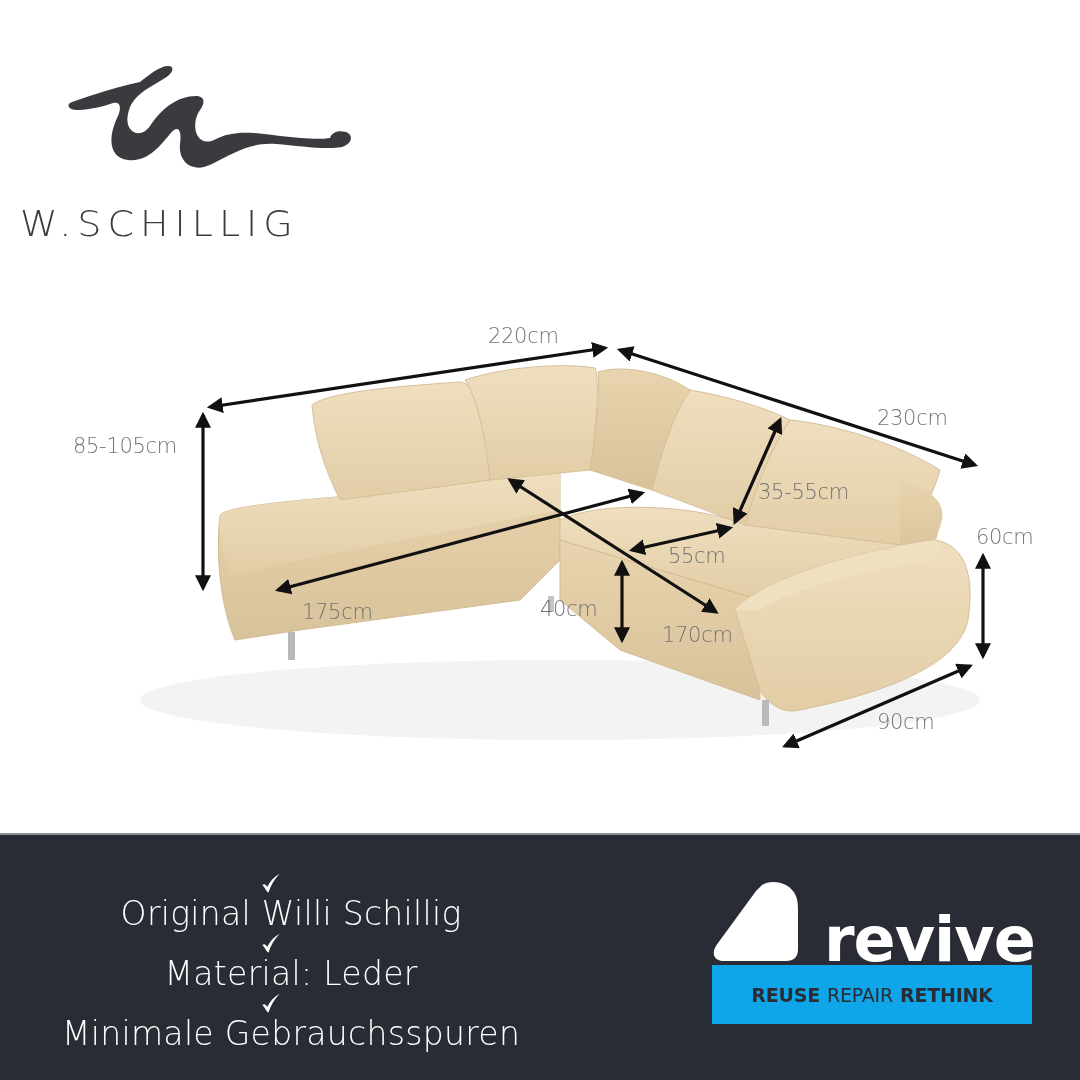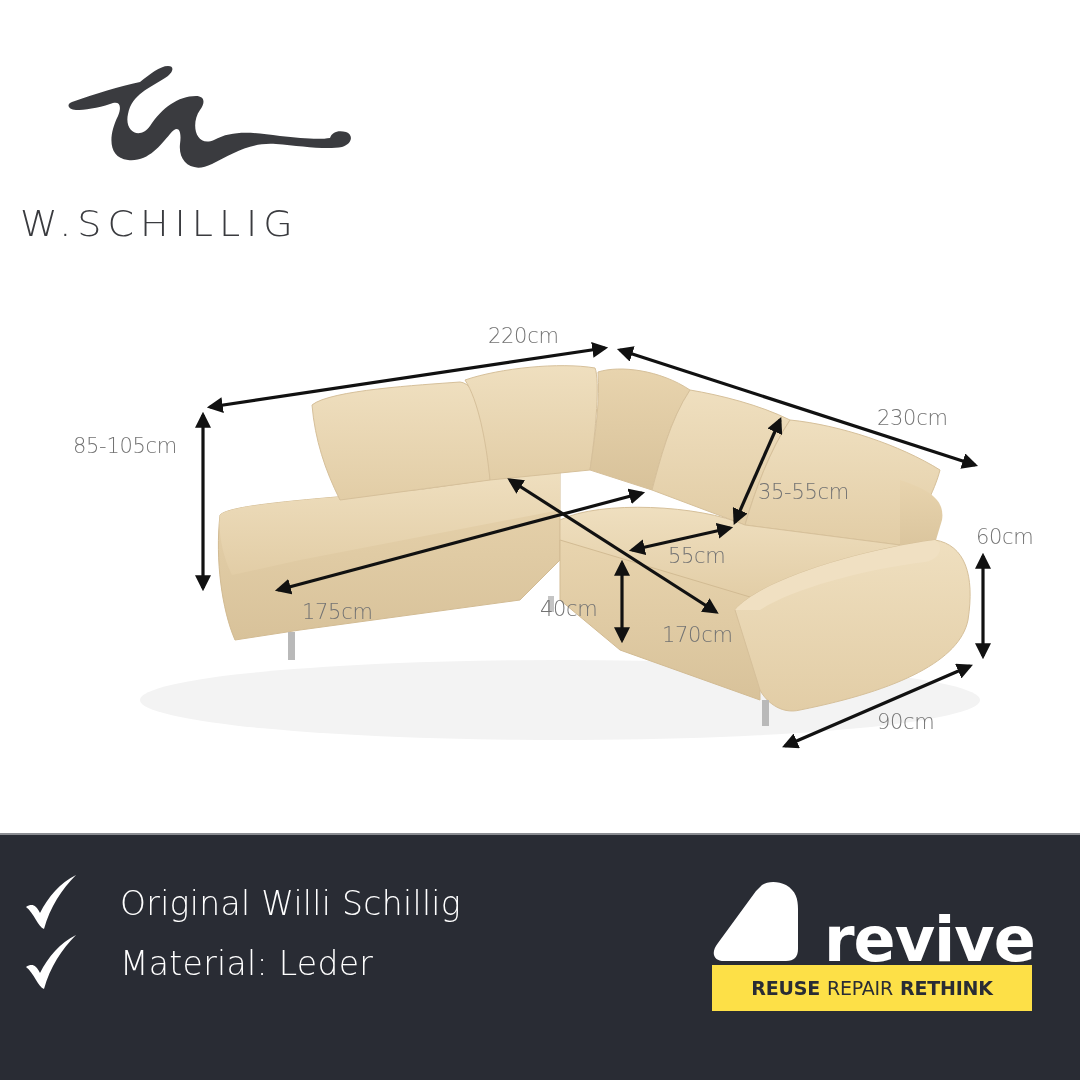--- a/index.html
+++ b/index.html
@@ -19,37 +19,37 @@
   .product-area svg { position: absolute; left: 0; top: 0; }
   .dim-label {
     position: absolute; font-family: "DejaVu Sans", sans-serif; font-weight: 300;
     font-size: 21px; color: #737373; white-space: nowrap; letter-spacing: -0.3px;
   }
   .footer {
     position: absolute; left: 0; top: 833px; width: 1080px; height: 247px;
     background: #292c34; border-top: 2px solid #8b8d92;
   }
   .feature-list { position: absolute; left: 22px; top: 38px; }
-  .feature-item { display: flex; align-items: center; height: 60px; }
+  .feature-item { display: flex; align-items: center; height: 60px; flex-direction: column; }
   .check-icon { width: 58px; height: 60px; display: block; }
   .feature-text {
     margin-left: 40px; color: #ffffff; font-family: "DejaVu Sans", sans-serif;
     font-weight: 300; font-size: 33px; letter-spacing: 0.3px;
   }
   .revive-logo { position: absolute; left: 712px; top: 46px; width: 320px; height: 120px; }
   .revive-shape { position: absolute; left: 0; top: 0; }
   .revive-word {
     position: absolute; left: 112px; top: 22px; color: #ffffff;
     font-family: "DejaVu Sans", sans-serif; font-weight: bold; font-size: 62px;
     letter-spacing: -1px;
     text-align: right;
   }
   .tagline {
-    position: absolute; left: 712px; top: 130px; width: 320px; height: 46px;
-    background: #fde047; display: flex; align-items: center; justify-content: center;
+    position: absolute; left: 712px; top: 130px; width: 320px; height: 59px;
+    background: #0ea5e9; display: flex; align-items: center; justify-content: center;
     font-family: "DejaVu Sans", sans-serif; font-size: 19px; color: #292c34;
     letter-spacing: -0.2px;
   }
   .tagline .bold { font-weight: bold; }
   .tagline .light { font-weight: normal; margin: 0 7px; }
 </style>
 </head>
 <body>
 
 <div class="brand-logo">
@@ -136,20 +136,26 @@
         <path d="M4 34 C10 30 14 32 18 40 C26 24 38 10 54 2 C40 16 28 34 22 56 C16 54 12 40 4 34 Z" fill="#ffffff"></path>
       </svg>
       <span class="feature-text">Original Willi Schillig</span>
     </div>
     <div class="feature-item">
       <svg class="check-icon" viewBox="0 0 58 60">
         <path d="M4 34 C10 30 14 32 18 40 C26 24 38 10 54 2 C40 16 28 34 22 56 C16 54 12 40 4 34 Z" fill="#ffffff"></path>
       </svg>
       <span class="feature-text">Material: Leder</span>
     </div>
+    <div class="feature-item">
+      <svg class="check-icon" viewBox="0 0 58 60">
+        <path d="M4 34 C10 30 14 32 18 40 C26 24 38 10 54 2 C40 16 28 34 22 56 C16 54 12 40 4 34 Z" fill="#ffffff"></path>
+      </svg>
+      <span class="feature-text">Minimale Gebrauchsspuren</span>
+    </div>
   </div>
 
   <div class="revive-logo">
     <svg class="revive-shape" width="100" height="82" viewBox="0 0 100 82">
       <path d="M50 4 C56 0 66 0 74 4 C84 10 86 18 86 28 L86 68 C86 76 82 80 74 80 L12 80 C2 80 -2 72 6 62 L44 10 Z" fill="#ffffff"></path>
     </svg>
     <div class="revive-word">revive</div>
   </div>
 
   <div class="tagline">

